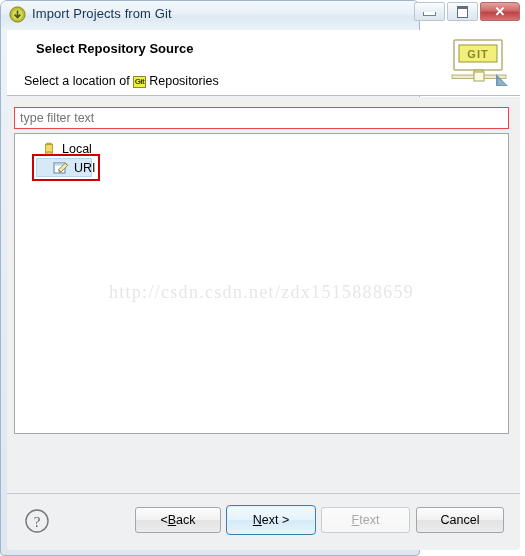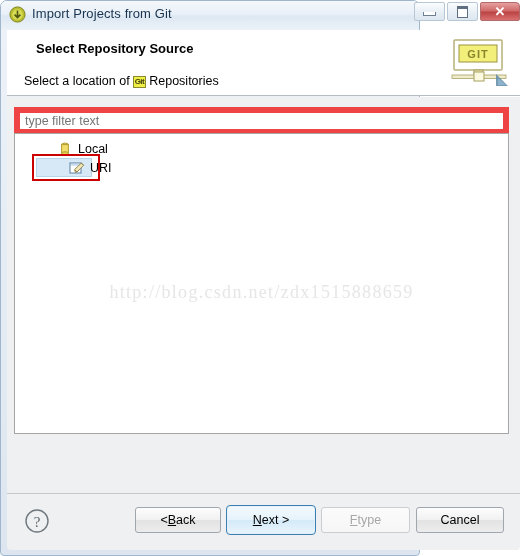--- a/index.html
+++ b/index.html
@@ -150,21 +150,21 @@
     background: #eff0f1;
     border-bottom: 1px solid #c3c8cd;
   }
 
   #filter-input {
     position: absolute;
     left: 7px; top: 10px;
     width: 495px; height: 22px;
     box-sizing: border-box;
     background: #ffffff;
-    border: 6px solid #ef4444;
+    border: 1px solid #ef4444;
     font-family: "Liberation Sans", sans-serif;
     font-size: 12.5px;
     color: #0f766e;
     padding: 8px 5px;
     outline: none;
   }
 
   #tree-panel {
     position: absolute;
     left: 7px; top: 36px;
@@ -173,21 +173,21 @@
     background: #ffffff;
     border: 1px solid #a6a6a6;
     overflow: hidden;
   }
   .tree-row {
     position: absolute;
     left: 0;
     height: 19px;
     display: flex;
     align-items: center;
-    padding-left: 42px;
+    padding-left: 26px;
     box-sizing: border-box;
   }
   #tree-row-local { top: 5px; }
   #tree-row-uri { top: 24px; margin-left: 12px; }
   .tree-icon {
     width: 16px; height: 16px;
     margin-right: 5px;
     flex: 0 0 auto;
     position: relative;
   }
@@ -335,21 +335,21 @@
             <path d="M6.5 12.5 L5.6 9.6 L12.3 3 L14.6 5.3 L8 12 Z" fill="#f2e7b8" stroke="#8a7f46" stroke-width="0.9"></path>
             <path d="M12.3 3 L14.6 5.3" stroke="#8a7f46" stroke-width="0.9"></path>
             <path d="M5.6 9.6 L8 12" stroke="#8a7f46" stroke-width="0.9"></path>
           </svg>
         </span>
         <span class="tree-label">URI</span>
       </div>
 
       <div id="uri-annotation"></div>
 
-      <div id="watermark">http://blog.csdn.net/zdx1515888659</div>
+      <div id="watermark">http://csdn.csdn.net/zdx1515888659</div>
     </div>
   </div>
 
   <div id="buttonbar">
     <svg id="help-button" viewBox="0 0 26 26">
       <circle cx="13" cy="13" r="11" fill="none" stroke="#70787f" stroke-width="1.4"></circle>
       <text x="13" y="18.5" font-family="Liberation Serif, serif" font-size="15" fill="#5d656c" text-anchor="middle">?</text>
     </svg>
 
     <button class="dlg-btn" id="btn-back">
@@ -360,21 +360,21 @@
 
     <button class="dlg-btn" id="btn-next">
       <span></span>
         <span class="u">N</span>
         <span>ext &gt;</span>
     </button>
 
     <button class="dlg-btn" id="btn-finish" disabled="">
       <span></span>
         <span class="u">F</span>
-        <span>type</span>
+        <span>text</span>
     </button>
 
     <button class="dlg-btn" id="btn-cancel">
       <span>Cancel</span>
     </button>
   </div>
 
 </div>
 
 </body></html>

